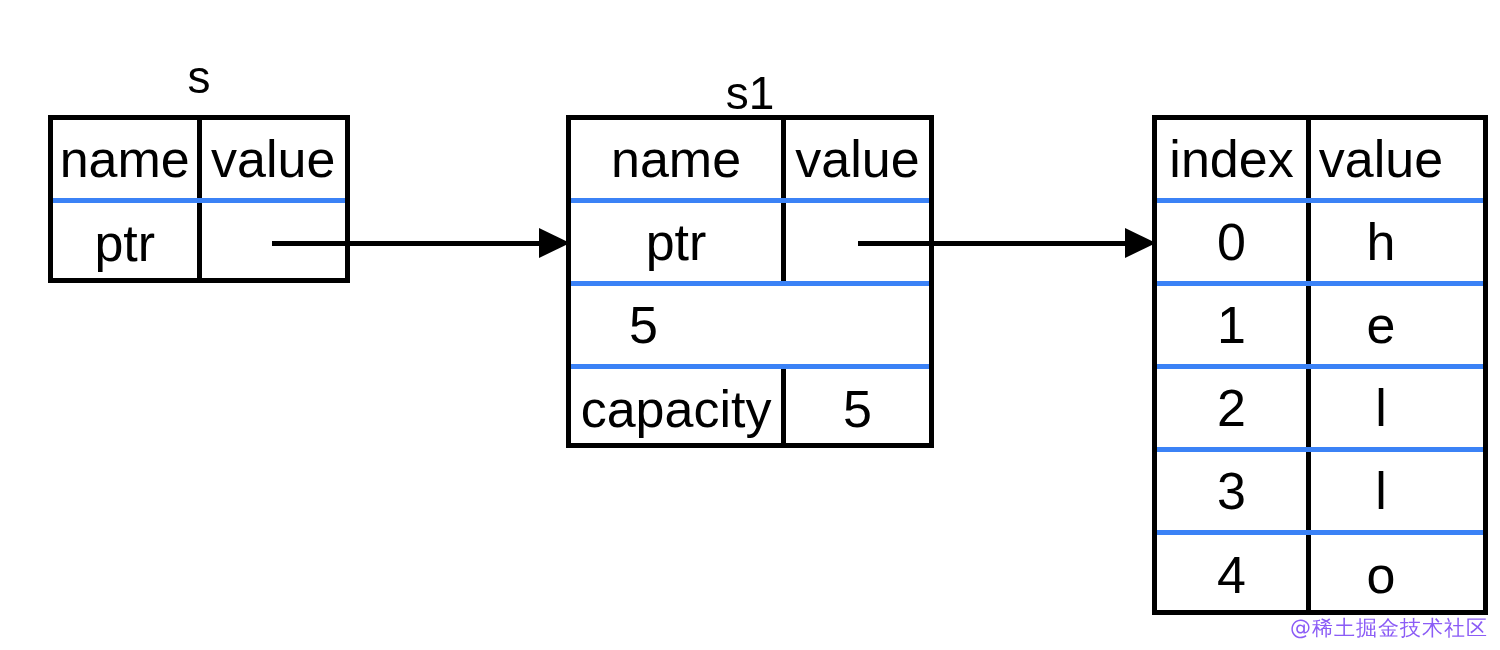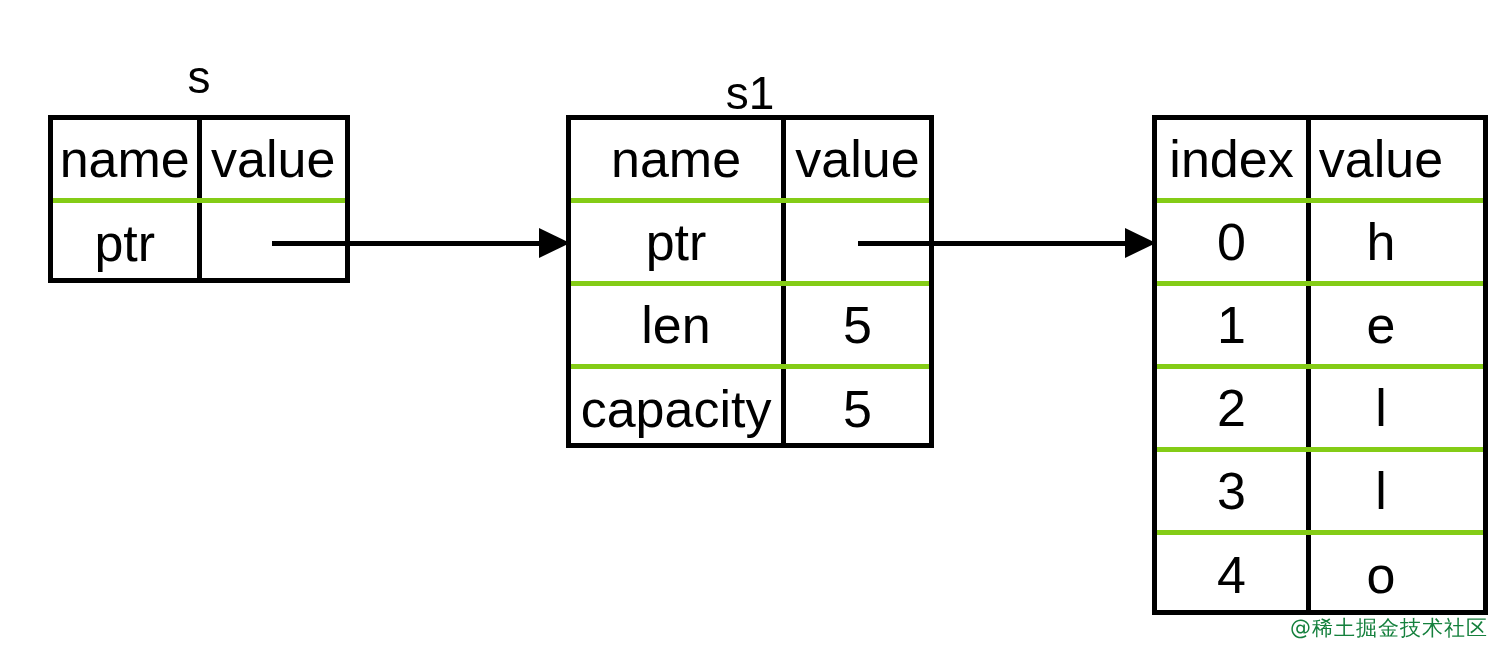--- a/index.html
+++ b/index.html
@@ -33,21 +33,21 @@
   
   .struct-table {
     position: absolute;
     border: 5px solid #000;
     box-sizing: border-box;
     background: #fff;
   }
   .row {
     display: flex;
     box-sizing: border-box;
-    border-bottom: 5px solid #84cc16;
+    border-bottom: 5px solid #3b82f6;
   }
   .row:last-child { border-bottom: none; }
 
   .cell {
     box-sizing: border-box;
     display: flex;
     align-items: center;
     justify-content: center;
     font-size: 52px;
     line-height: 1;
@@ -105,21 +105,21 @@
     border-bottom: 15px solid transparent;
     border-left: 31px solid #000;
   }
 
   
   #watermark {
     position: absolute;
     right: 12px;
     bottom: 8px;
     font-size: 21px;
-    color: #15803d;
+    color: #8b5cf6;
     letter-spacing: 1px;
     white-space: nowrap;
     font-family: "DejaVu Sans", sans-serif;
   }
 </style>
 </head>
 <body>
 
 <div id="canvas">
 
@@ -146,21 +146,20 @@
   <div class="struct-table" id="table-s1">
     <div class="row">
       <div class="cell left-col">name</div>
       <div class="cell right-col overflow-cell">value</div>
     </div>
     <div class="row">
       <div class="cell left-col">ptr</div>
       <div class="cell right-col cell-empty"></div>
     </div>
     <div class="row">
-      <div class="cell left-col">len</div>
       <div class="cell right-col">5</div>
     </div>
     <div class="row">
       <div class="cell left-col overflow-cell">capacity</div>
       <div class="cell right-col">5</div>
     </div>
   </div>
 
   <div class="arrow" id="arrow-s1-to-heap" style="left:858px; top:228px; width:298px;">
     <div class="shaft" style="width:267px;"></div>

